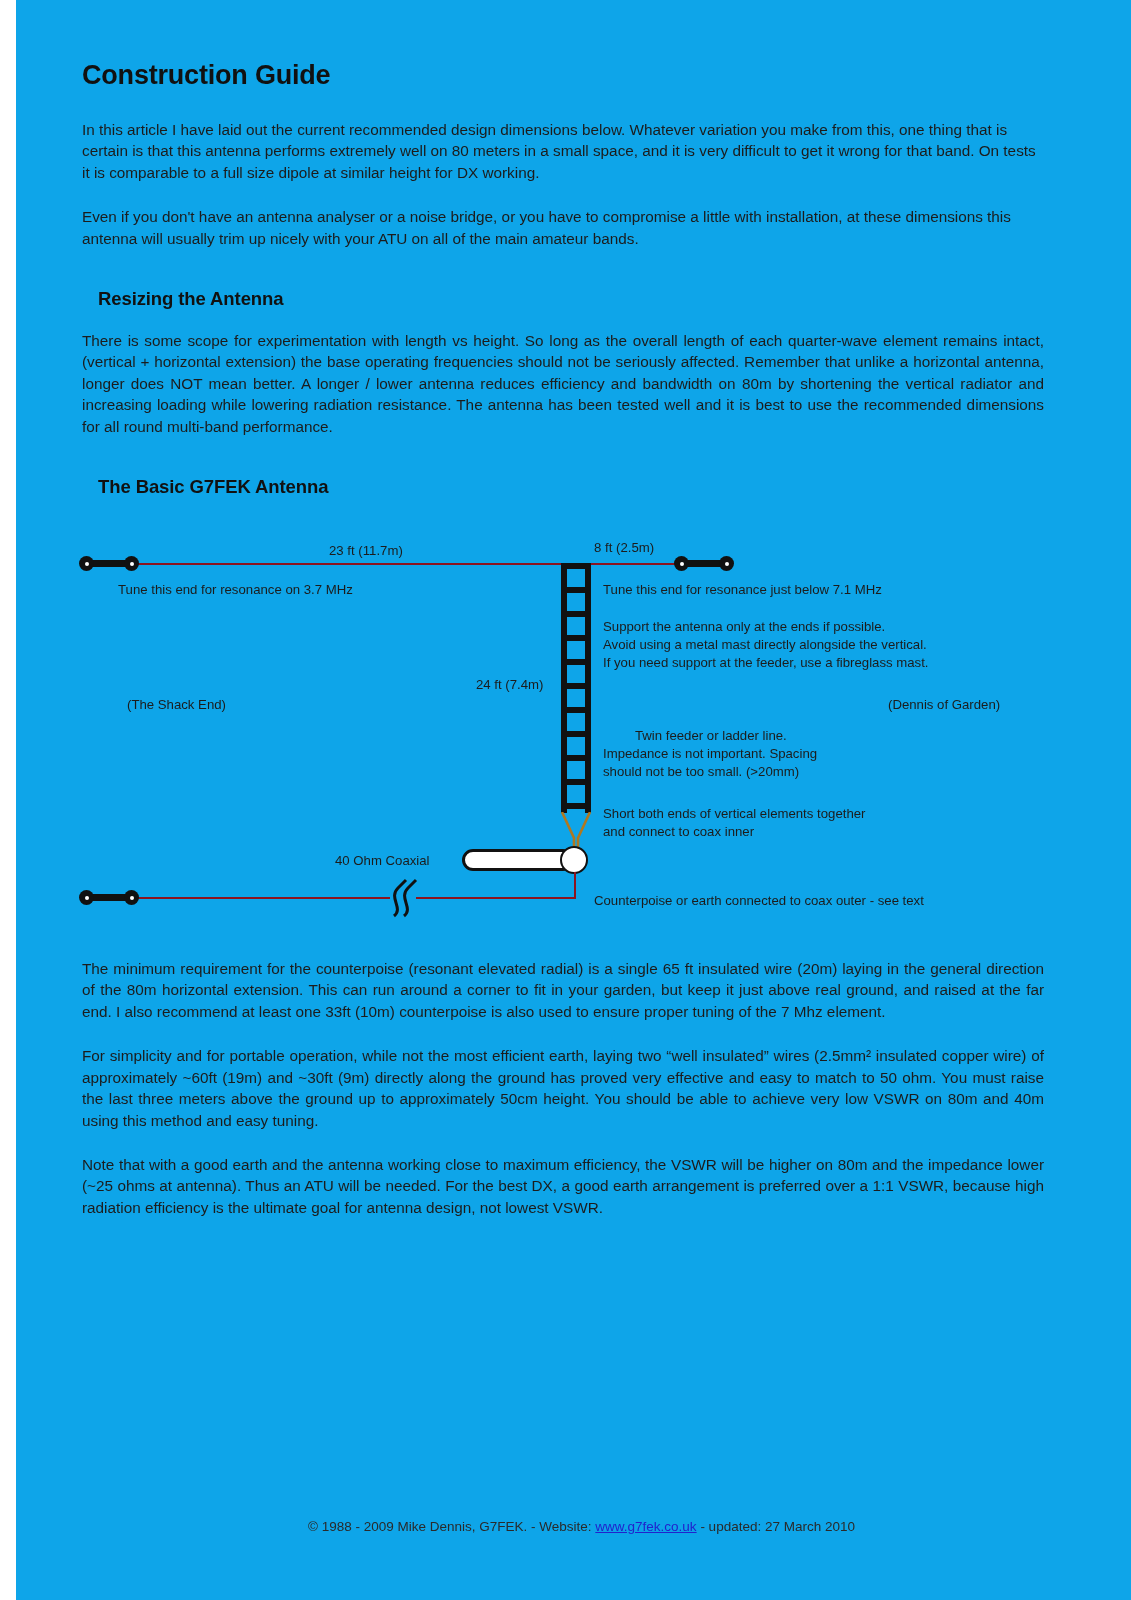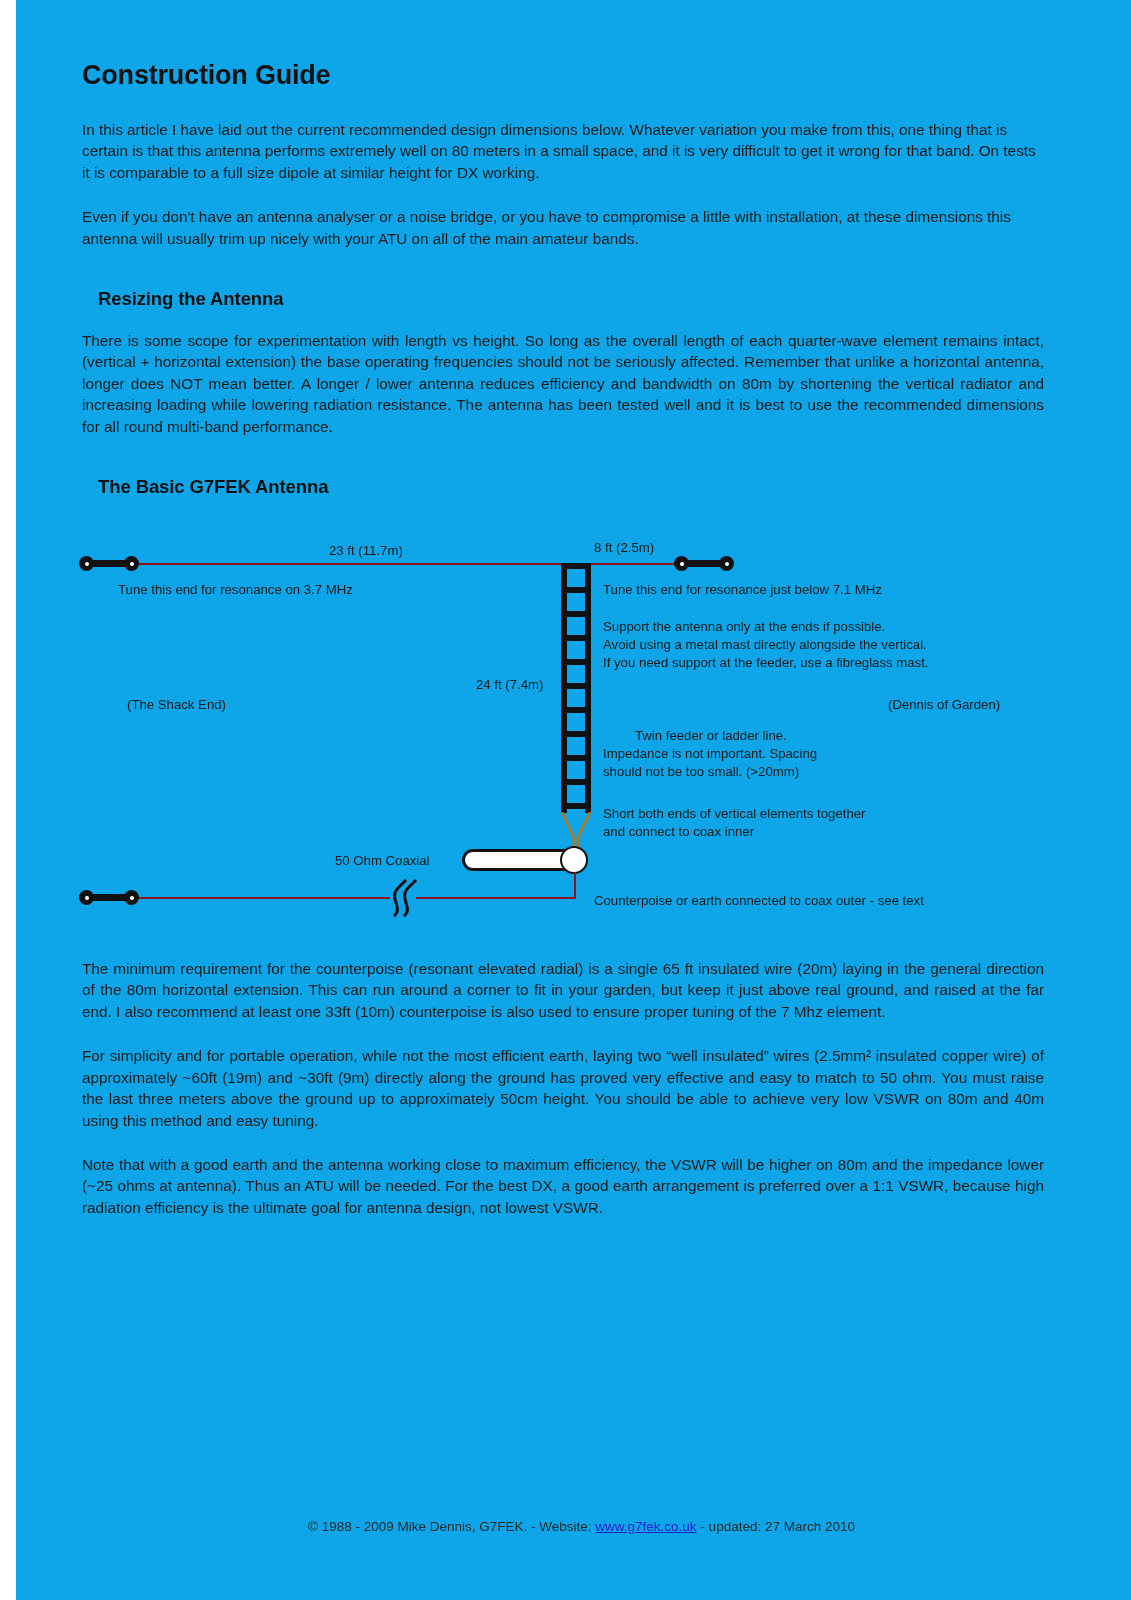--- a/index.html
+++ b/index.html
@@ -245,21 +245,21 @@
 
       <div class="dlabel" style="left:521px; top:203px;margin-left:32px;">Twin feeder or ladder line.</div>
       <div class="dlabel" style="left:521px; top:221px;">Impedance is not important. Spacing</div>
       <div class="dlabel" style="left:521px; top:239px;">should not be too small. (&gt;20mm)</div>
 
       <div class="dlabel" style="left:521px; top:281px;">Short both ends of vertical elements together</div>
       <div class="dlabel" style="left:521px; top:299px;">and connect to coax inner</div>
 
       <div class="coax" style="left:380px; top:325px; width:112px; height:22px;"></div>
       <div class="coax-end" style="left:478px; top:322px; width:28px; height:28px;"></div>
-      <div class="dlabel" style="left:253px; top:328px;">50 Ohm Coaxial</div>
+      <div class="dlabel" style="left:253px; top:328px;">40 Ohm Coaxial</div>
 
       <div class="wire-v" style="left:492px; top:348px; height:26px;"></div>
       <div class="wire-h" style="left:334px; top:373px; width:160px;"></div>
       <div class="wire-h" style="left:46px; top:373px; width:262px;"></div>
 
       <svg style="position:absolute; left:300px; top:354px;" width="40" height="40" viewBox="0 0 40 40">
         <path d="M12 38 C22 30, 6 20, 16 10 L24 2" stroke="#111" stroke-width="3" fill="none"></path>
         <path d="M22 38 C32 30, 16 20, 26 10 L34 2" stroke="#111" stroke-width="3" fill="none"></path>
       </svg>
 

